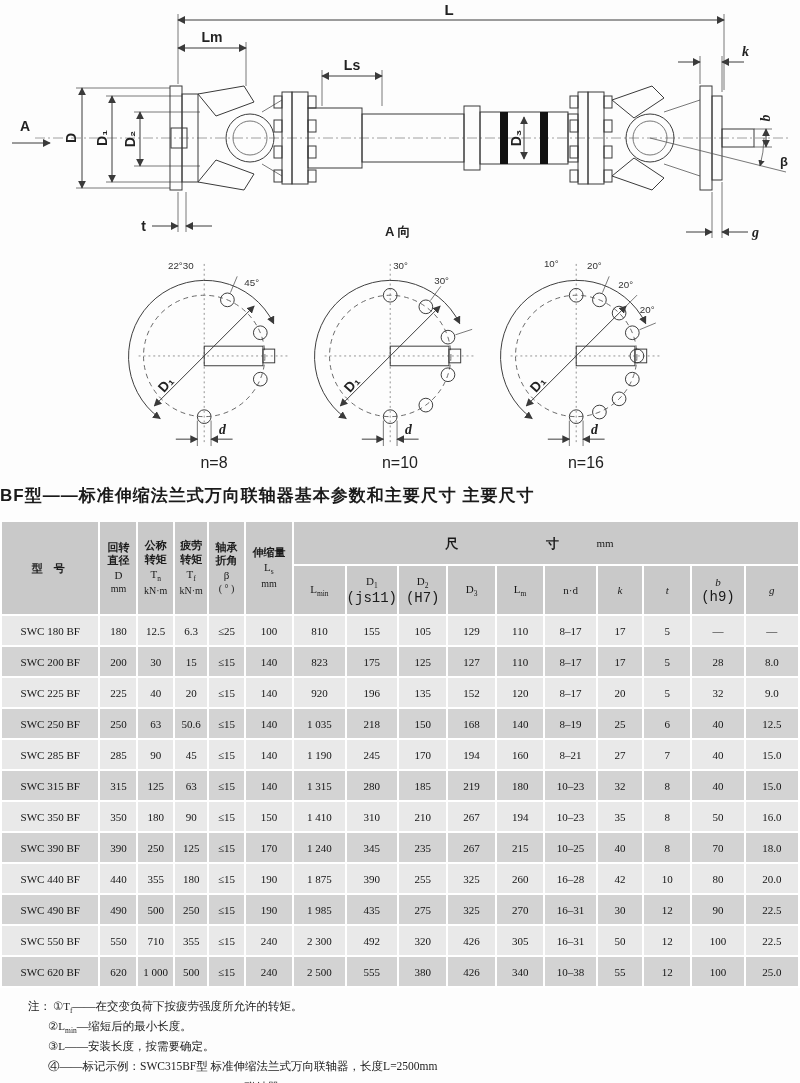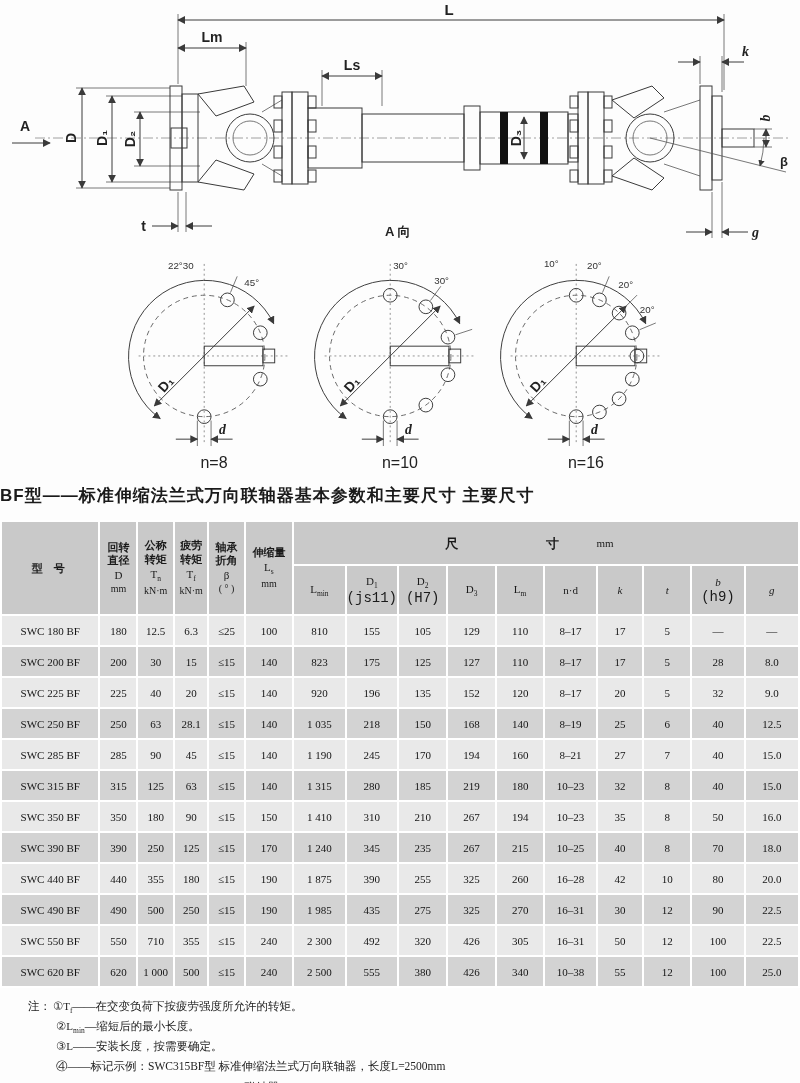--- a/index.html
+++ b/index.html
@@ -35,21 +35,21 @@
   .h-group .gl{left:30%;}
   .h-group .gr{left:50%;}
   .h-group .gu{left:60%;font-size:11px;font-weight:normal;font-family:"Liberation Serif",serif;top:15px;}
   .h-sub{height:48px;font-weight:normal;}
   .h-sub .paren{font-family:Liberation Mono, monospace;font-size:14px;}
   tbody td{font-size:11px;height:29px;font-family:"Liberation Serif",serif;color:#151515;}
   tr.odd td{background:#e9e9e9;}
   tr.even td{background:#d3d3d3;}
   .c-model{font-size:11px;}
   .notes{margin:8px 0 0 28px;font-size:11.5px;line-height:1.75;font-family:"Liberation Serif",serif;color:#222;}
-  .note-line{margin-left:28px;white-space:nowrap;}
+  .note-line{margin-left:20px;white-space:nowrap;}
   .note-line.first{margin-left:0;}
   .note-line.cont{margin-left:128px;}
   .note-label{margin-right:2px;}
 </style>
 </head>
 <body>
 
 <div class="page">
 
   <svg width="800" height="252" viewBox="0 0 800 252">
@@ -434,21 +434,21 @@
           <td>8–17</td>
           <td>20</td>
           <td>5</td>
           <td>32</td>
           <td>9.0</td>
         </tr>
         <tr class="even">
           <td class="c-model">SWC 250 BF</td>
           <td>250</td>
           <td>63</td>
-          <td>28.1</td>
+          <td>50.6</td>
           <td>≤15</td>
           <td>140</td>
           <td>1 035</td>
           <td>218</td>
           <td>150</td>
           <td>168</td>
           <td>140</td>
           <td>8–19</td>
           <td>25</td>
           <td>6</td>

